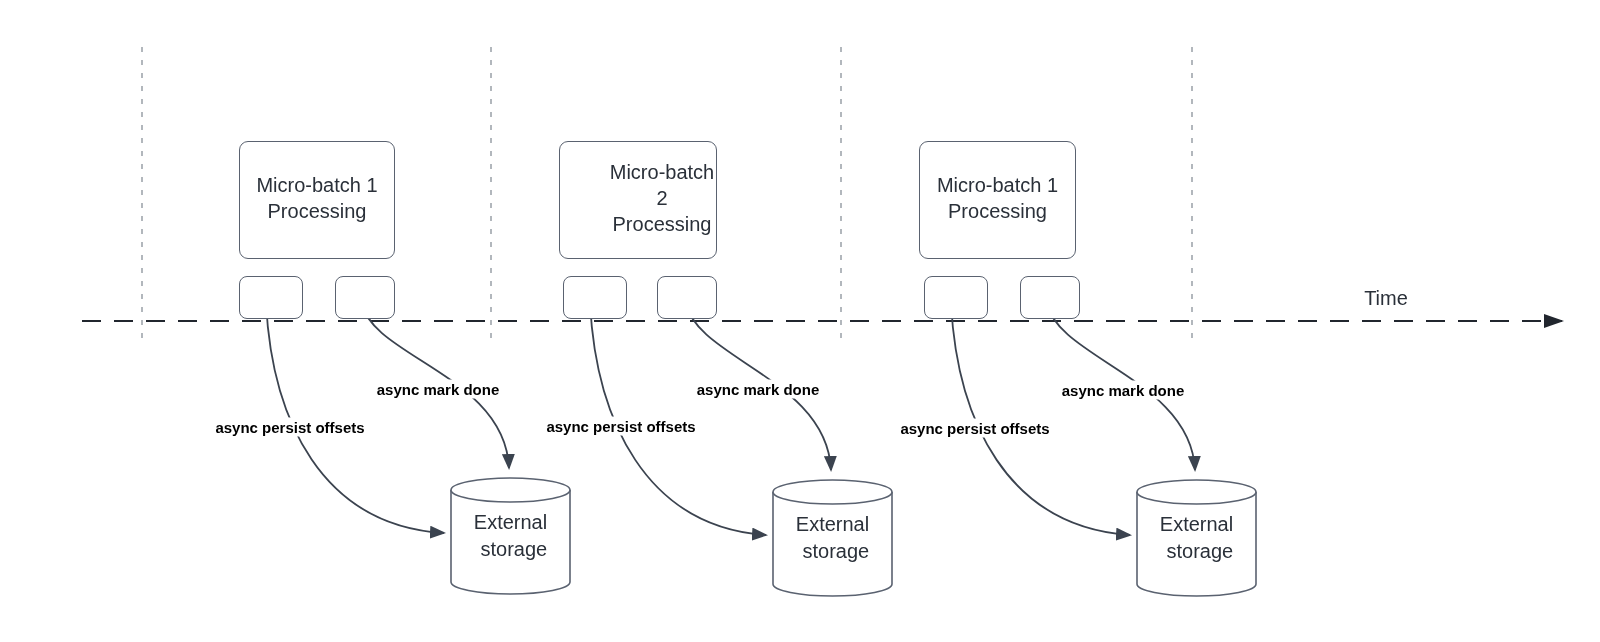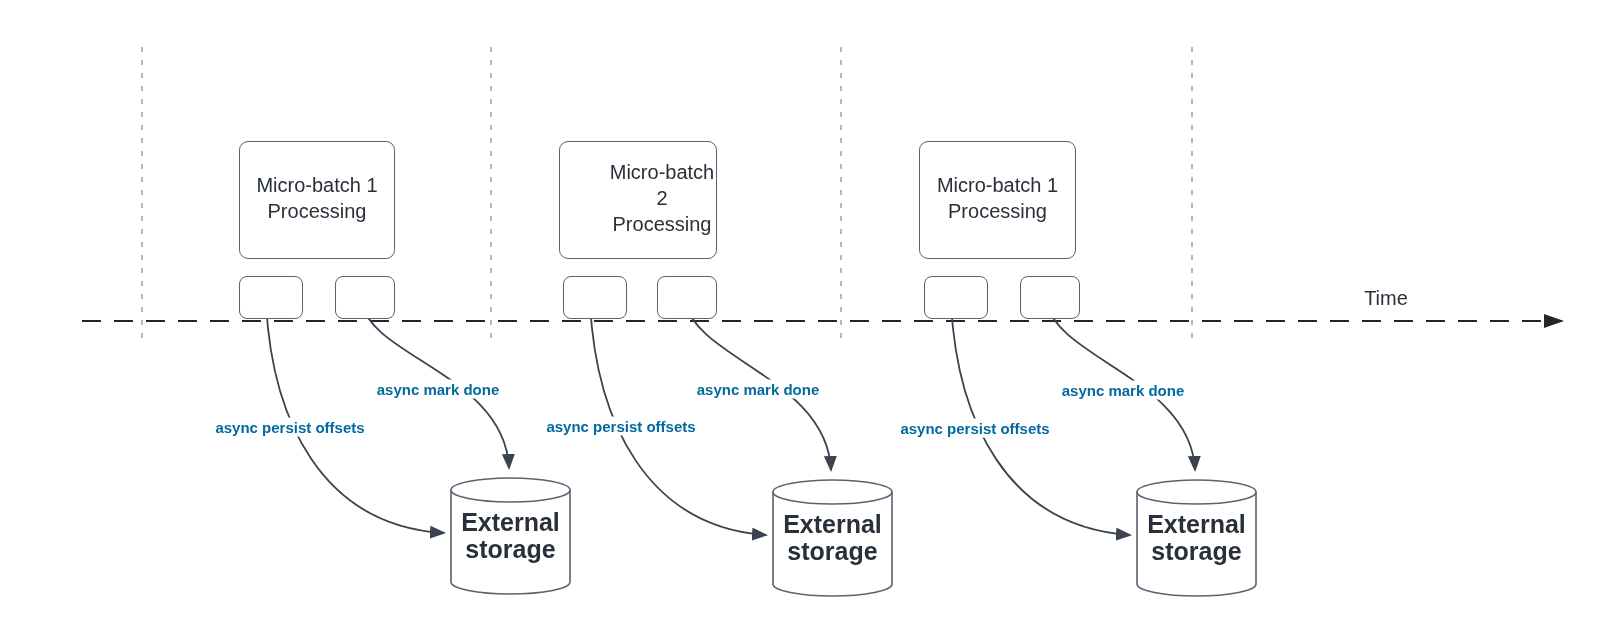--- a/index.html
+++ b/index.html
@@ -37,36 +37,35 @@
   .node-label{
     white-space:pre-line;
     text-align:center;
     font-size:20px;
     line-height:26px;
     padding-bottom:5px;
   }
   .storage-label{
     position:absolute;
     display:flex;align-items:center;justify-content:center;
-    text-align:center;
+    text-align:right;
     white-space:pre-line;
-    font-size:25px;
+    font-size:20px;
     line-height:27px;
     pointer-events:none;
-    font-weight:bold;
   }
   .arrow-label{
     position:absolute;
     transform:translate(-50%,-50%);
     background:#ffffff;
     padding:1px 4px;
     font-size:15px;
     font-weight:700;
     white-space:nowrap;
-    color:#0369a1;
+    color:#000000;
   }
   .time-label{
     position:absolute;
     transform:translate(-50%,-50%);
     font-size:20px;
   }
 </style>
 </head>
 <body>
 

